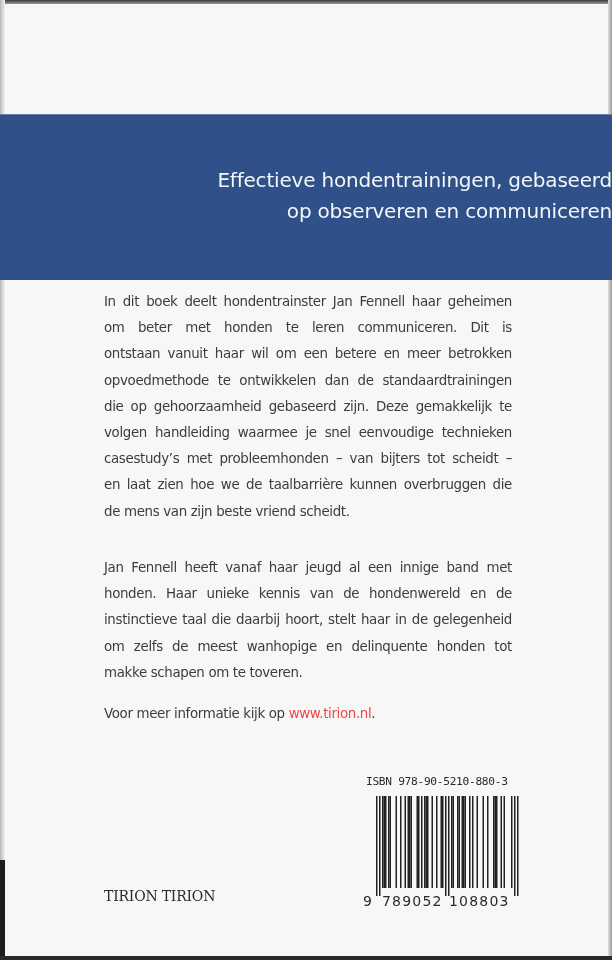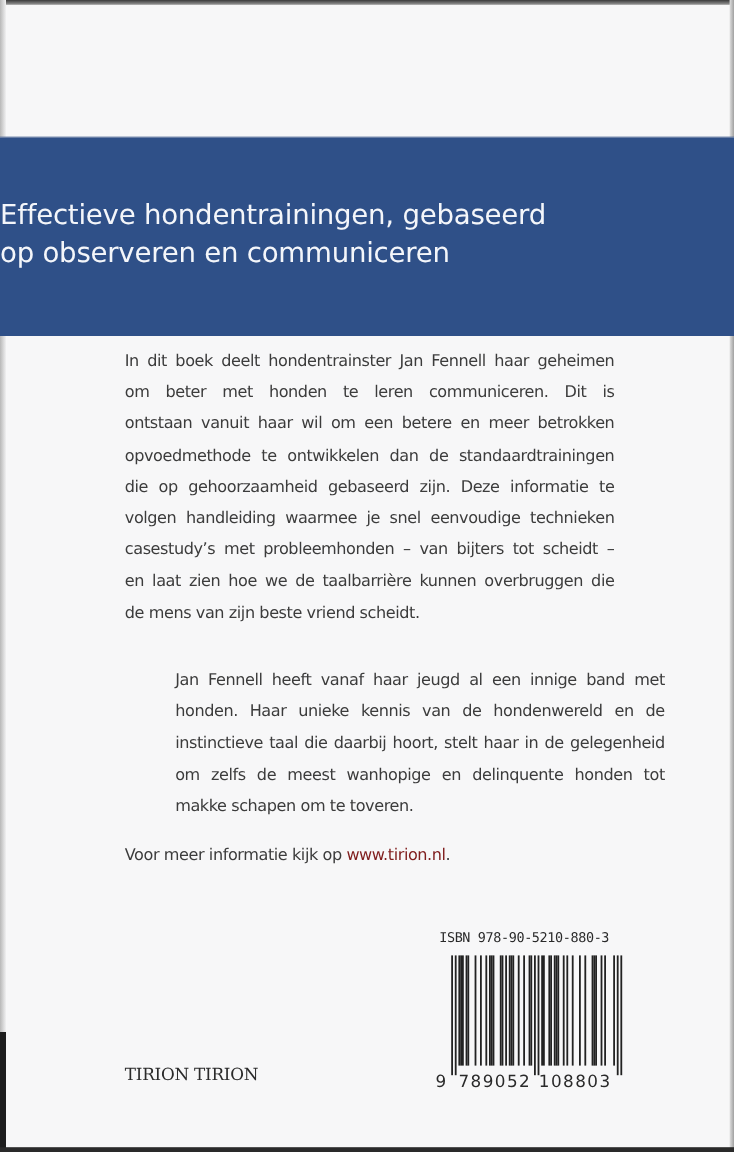--- a/index.html
+++ b/index.html
@@ -55,24 +55,24 @@
       width: 612px;
       height: 165px;
       background: #2f5088;
       border-top: 1px solid #6a7fa6;
     }
     .band-title {
       position: absolute;
       left: 0;
       top: 50px;
       width: 612px;
-      text-align: left;
+      text-align: right;
       color: #f4f6fa;
       font-family: "DejaVu Sans", sans-serif;
-      font-size: 23px;
+      font-size: 20px;
       line-height: 31px;
       letter-spacing: -0.2px;
     }
     .band-title div { white-space: nowrap; }
     .body-text {
       position: absolute;
       left: 104px;
       width: 408px;
       color: #3c3c3c;
       font-family: "DejaVu Sans", sans-serif;
@@ -83,24 +83,24 @@
     .body-text .line {
       white-space: nowrap;
       text-align: justify;
       text-align-last: justify;
       height: 26.2px;
     }
     .body-text .line.last {
       text-align-last: left;
     }
     .para1 { top: 289px; }
-    .para2 { top: 555px; margin-left: 42px; }
+    .para2 { top: 555px; }
     .para3 { top: 701px; }
     .url {
-      color: #7f1d1d;
+      color: #ef4444;
       margin-top: 36px;
     }
     .publisher {
       position: absolute;
       left: 104px;
       top: 888px;
       font-family: "DejaVu Serif", serif;
       font-size: 14px;
       letter-spacing: -0.2px;
       color: #2a2a2a;
@@ -140,21 +140,21 @@
       <div>Effectieve hondentrainingen, gebaseerd</div>
       <div>op observeren en communiceren</div>
     </div>
   </div>
 
   <div class="body-text para1">
     <div class="line">In dit boek deelt hondentrainster Jan Fennell haar geheimen</div>
     <div class="line">om beter met honden te leren communiceren. Dit is</div>
     <div class="line">ontstaan vanuit haar wil om een betere en meer betrokken</div>
     <div class="line">opvoedmethode te ontwikkelen dan de standaardtrainingen</div>
-    <div class="line">die op gehoorzaamheid gebaseerd zijn. Deze informatie te</div>
+    <div class="line">die op gehoorzaamheid gebaseerd zijn. Deze gemakkelijk te</div>
     <div class="line">volgen handleiding waarmee je snel eenvoudige technieken</div>
     <div class="line">casestudy’s met probleemhonden – van bijters tot scheidt –</div>
     <div class="line">en laat zien hoe we de taalbarrière kunnen overbruggen die</div>
     <div class="line last">de mens van zijn beste vriend scheidt.</div>
   </div>
 
   <div class="body-text para2">
     <div class="line">Jan Fennell heeft vanaf haar jeugd al een innige band met</div>
     <div class="line">honden. Haar unieke kennis van de hondenwereld en de</div>
     <div class="line">instinctieve taal die daarbij hoort, stelt haar in de gelegenheid</div>

